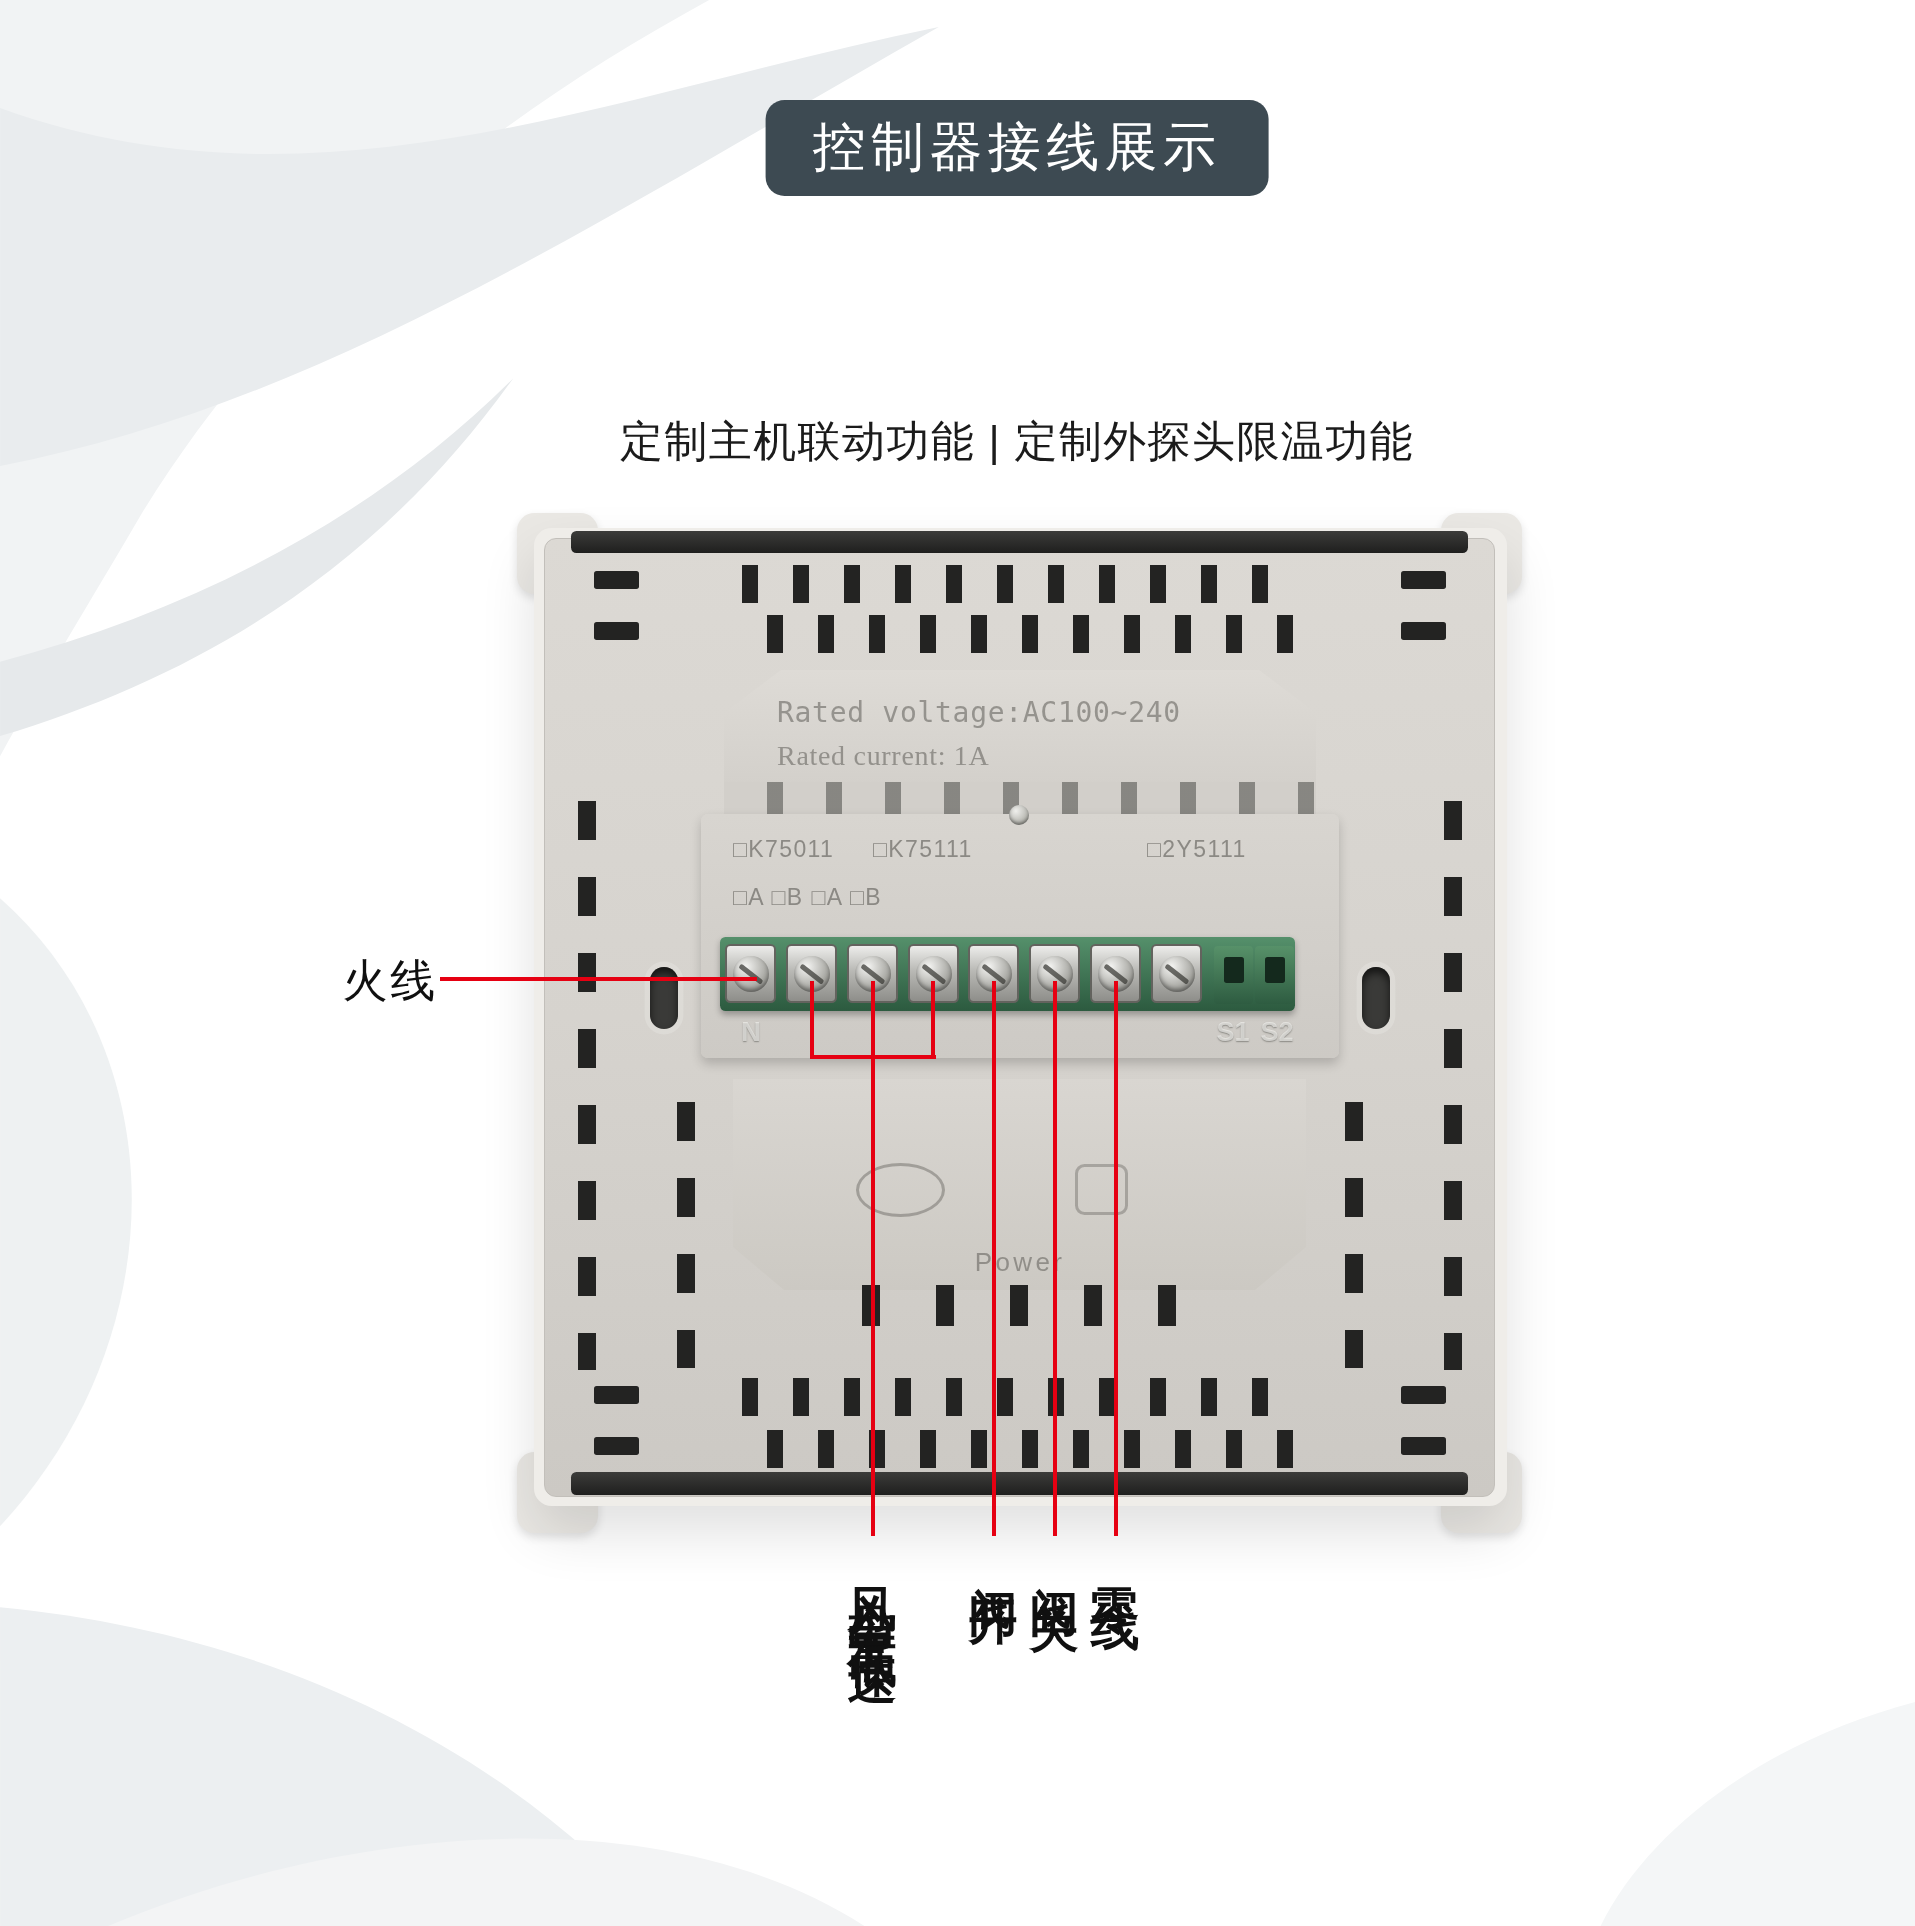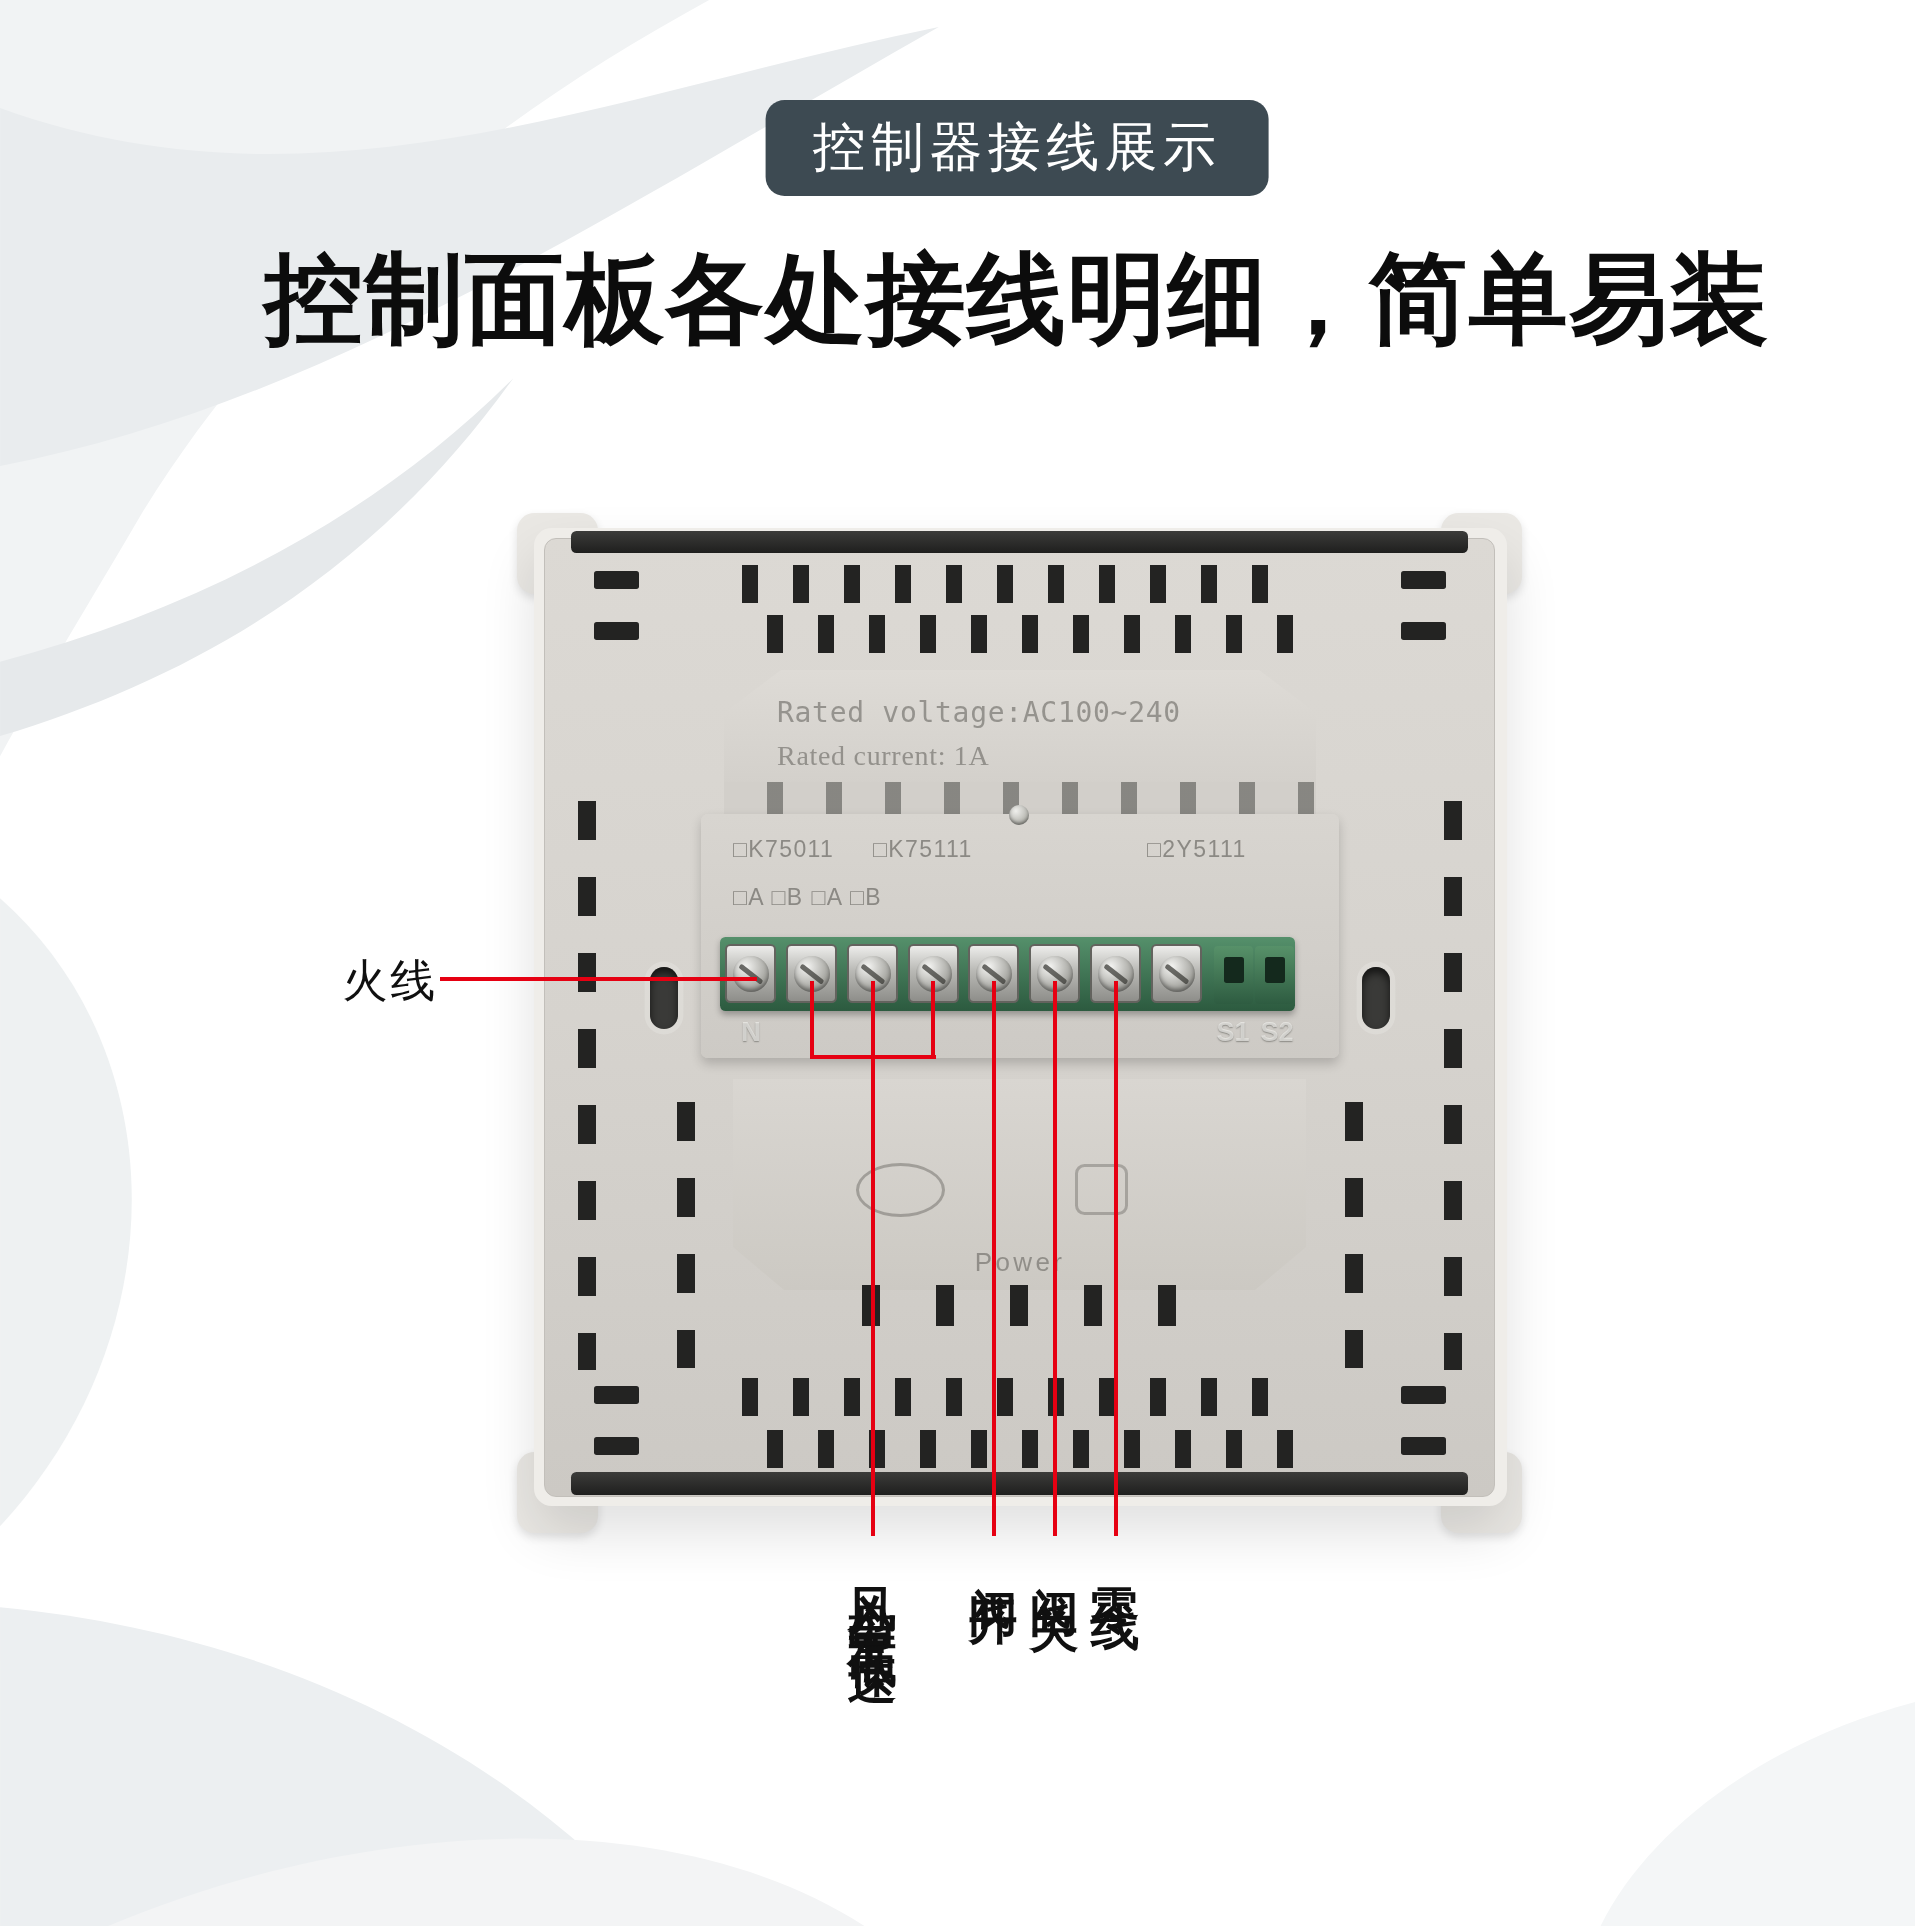--- a/index.html
+++ b/index.html
@@ -93,21 +93,21 @@
     <path d="M0 0 L1050 0 C720 180 420 420 210 760 C140 880 60 1010 0 1120 Z" fill="#f1f3f4"></path>
     <path d="M0 160 C470 330 900 140 1390 40 C880 330 470 600 0 690 Z" fill="#e9ecee"></path>
     <path d="M0 980 C300 900 560 760 760 560 C560 840 300 1000 0 1090 Z" fill="#e6e9eb"></path>
     <path d="M0 1330 C260 1560 260 1980 0 2260 Z" fill="#eef1f2"></path>
     <path d="M0 2380 C420 2420 760 2600 980 2852 L0 2852 Z" fill="#eceff1"></path>
     <path d="M160 2852 C520 2700 980 2660 1280 2852 Z" fill="#f3f4f5"></path>
     <path d="M2837 2520 C2610 2580 2440 2710 2370 2852 L2837 2852 Z" fill="#f4f6f7"></path>
   </svg>
 
   <div class="abs badge">控制器接线展示</div>
-  <div class="abs title">控制面板各处接线明细，简单易装</div>
+  <div class="abs subtitle">定制主机联动功能 | 定制外探头限温功能</div>
 
   <div class="abs" style="left:0;top:0;width:100%;height:100%;">
     <div class="abs corner" style="left:517px;top:513px;"></div>
     <div class="abs corner" style="left:1441px;top:513px;"></div>
     <div class="abs corner" style="left:517px;top:1452px;"></div>
     <div class="abs corner" style="left:1441px;top:1452px;"></div>
 
     <div class="abs frame"></div>
     <div class="abs panel"></div>
 

